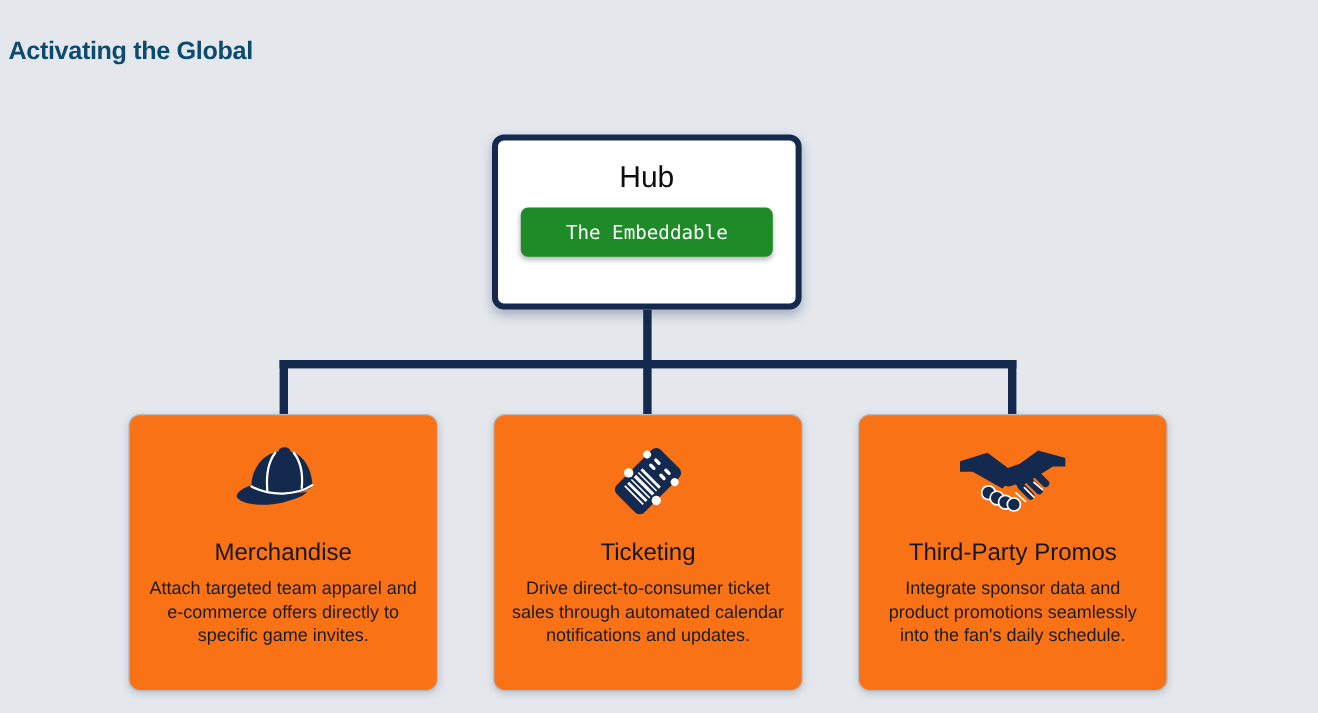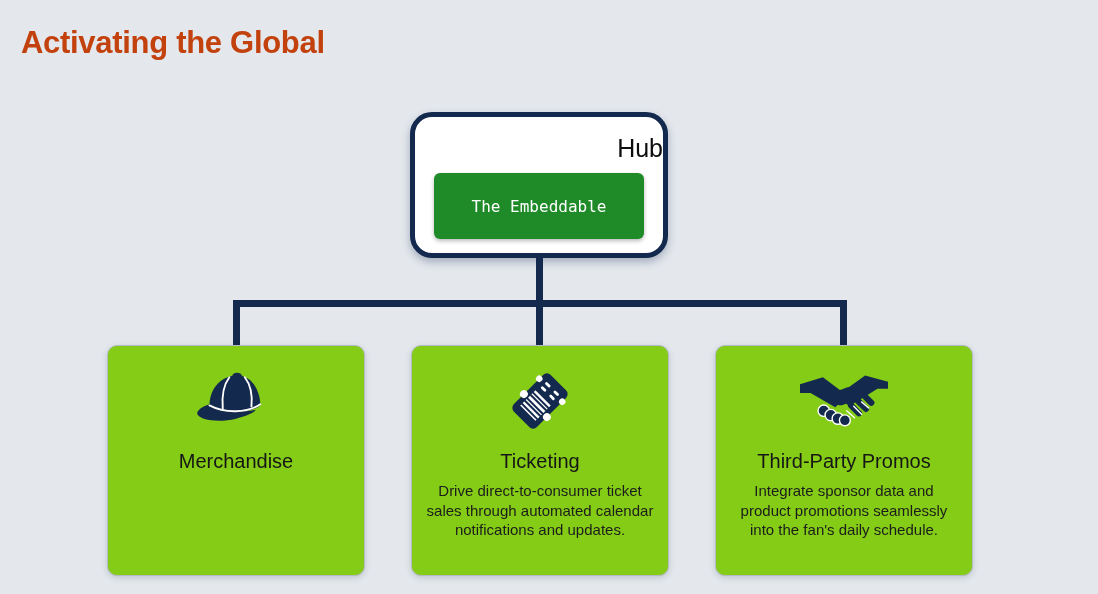--- a/index.html
+++ b/index.html
@@ -11,53 +11,53 @@
   .canvas {
     position: relative;
     width: 1098px;
     height: 594px;
     background: #e4e8ed;
     overflow: hidden;
   }
   
   .page-title {
     position: absolute;
-    left: 21px;
+    left: 7px;
     top: 22px;
     margin: 0;
-    font-size: 31px;
+    font-size: 21px;
     line-height: 42px;
     font-weight: 800;
     letter-spacing: -0.3px;
-    color: #c2410c;
+    color: #0c4a6e;
   }
   
   .hub {
     position: absolute;
     left: 410px;
     top: 112px;
     width: 258px;
     height: 146px;
     box-sizing: border-box;
     background: #ffffff;
     border: 5px solid #14294e;
-    border-radius: 22px;
+    border-radius: 10px;
     box-shadow: 0 4px 9px rgba(15, 35, 75, 0.30);
-    text-align: right;
+    text-align: center;
   }
   .hub-title {
     margin-top: 17px;
     font-size: 25px;
     font-weight: 500;
     color: #0d0d0d;
   }
   .hub-badge {
     margin: 10px auto 0;
     width: 210px;
-    height: 66px;
+    height: 41px;
     box-sizing: border-box;
     background: #1f8a28;
     border-radius: 6px;
     box-shadow: 0 2px 4px rgba(0,0,0,0.28);
     color: #ffffff;
     font-family: "DejaVu Sans Mono", monospace;
     font-size: 16px;
     line-height: 21px;
     display: flex;
     flex-direction: column;
@@ -74,21 +74,21 @@
   .drop-left  { left: 233px; top: 300px; width: 7px;  height: 46px; }
   .drop-mid   { left: 536px; top: 304px; width: 7px;  height: 42px; }
   .drop-right { left: 840px; top: 300px; width: 7px;  height: 46px; }
   
   .card {
     position: absolute;
     top: 345px;
     width: 258px;
     height: 231px;
     box-sizing: border-box;
-    background: #84cc16;
+    background: #f97316;
     border: 1px solid #b3bac3;
     border-radius: 10px;
     box-shadow: 0 2px 6px rgba(60, 70, 90, 0.22);
     text-align: center;
     padding-top: 16px;
   }
   .card-1 { left: 107px; }
   .card-2 { left: 411px; }
   .card-3 { left: 715px; }
   .icon-wrap {
@@ -141,20 +141,21 @@
           <path d="M12 32 C5 34 0 38 1 41 C3 46 20 49 36 45 C46 42.5 52 40 54 37 C40 40 22 38 12 32 Z"></path>
         </g>
         <g stroke="#ffffff" stroke-width="1.7" fill="none" stroke-linecap="round">
           <path d="M30 7.5 C25 14 23 24 24 36"></path>
           <path d="M44 7.5 C49 14 51 24 50 34"></path>
           <path d="M12 33 C26 40.5 46 40 58 32"></path>
         </g>
       </svg>
     </div>
     <div class="card-title">Merchandise</div>
+    <div class="card-desc">Attach targeted team apparel and e-commerce offers directly to specific game invites.</div>
   </div>
 
   <div class="card card-3">
     <div class="icon-wrap">
       <svg width="88" height="56" viewBox="0 0 100 62" aria-hidden="true">
         <g fill="#14294e">
           <polygon points="0,12 26,4 54,25 40,38 12,22 0,22"></polygon>
           <polygon points="100,9 74,2 42,25 56,37 88,17 100,17"></polygon>
           <rect x="38" y="17" width="26" height="17" rx="7" transform="rotate(-20 51 25)"></rect>
         </g>

